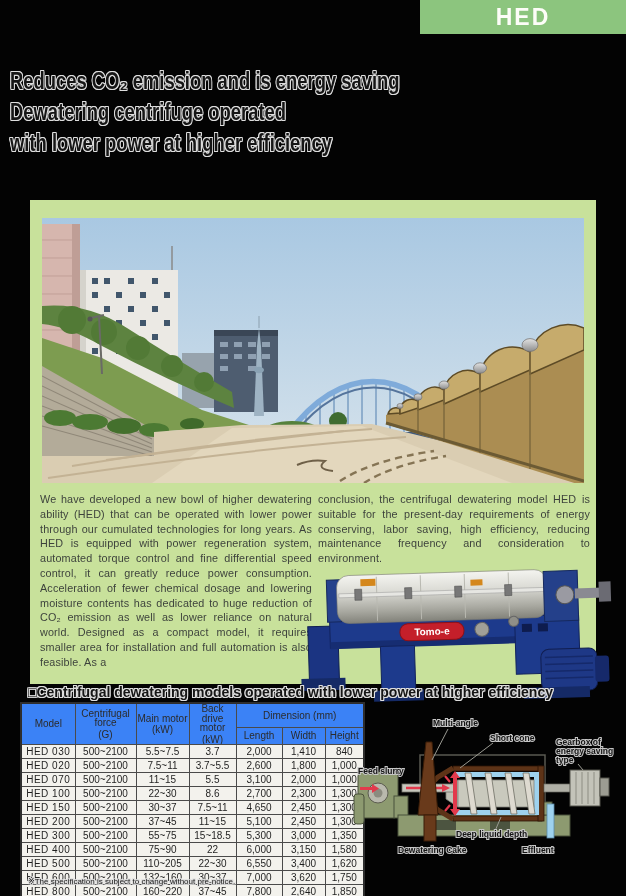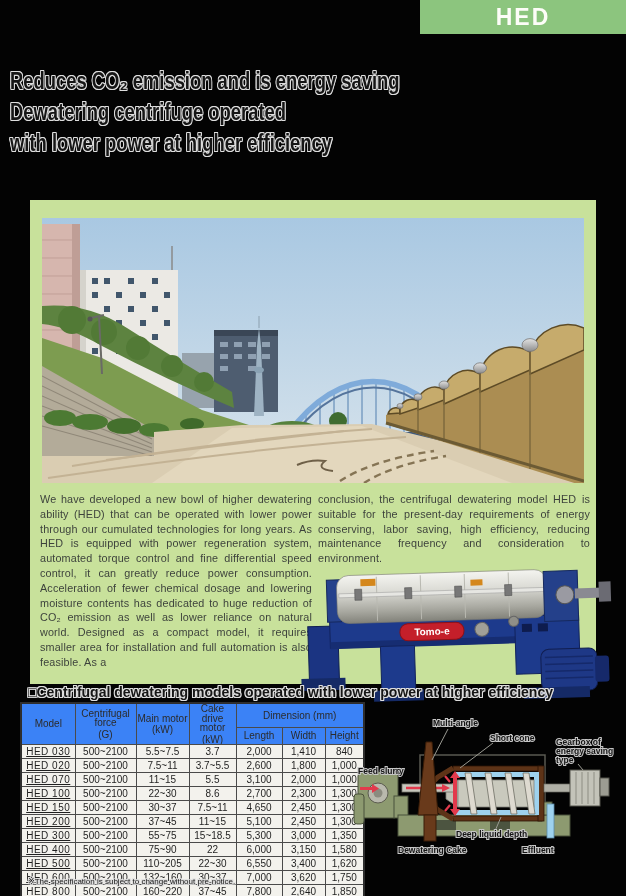--- a/index.html
+++ b/index.html
@@ -32,21 +32,21 @@
 
   
   .tbl-caption{position:absolute;left:12px;top:684px;font-size:14px;font-weight:bold;white-space:nowrap;padding-left:16px;}
   table.spec{position:absolute;left:20px;top:702px;border-collapse:collapse;table-layout:fixed;
              border:2px solid #2e2e2e;font-size:10px;color:#1f1f1f;background:#f3f2ed;}
   table.spec th,table.spec td{border:1px solid #4a4a4a;padding:0;text-align:center;overflow:hidden;}
   table.spec thead th{background:#3b82f6;font-weight:normal;font-size:10px;line-height:9.5px;color:#2b2b2b;}
   table.spec thead tr.main th{height:18px;}
   table.spec thead tr.sub th{height:12px;text-align:center;}
   table.spec td{height:13px;line-height:13px;background:#f3f2ed;}
-  table.spec td:first-child{letter-spacing:.5px;text-decoration:underline;}
+  table.spec td:first-child{letter-spacing:.5px;}
   .unit{margin-top:2px;}
   .tbl-footnote{position:absolute;left:28px;top:877px;font-size:8px;white-space:nowrap;}
 
   
   .diagram{position:absolute;left:350px;top:698px;width:276px;height:167px;}
   .dlabel{font-size:8.5px;font-weight:bold;fill:#141414;stroke:#c6c6c6;stroke-width:2px;
           paint-order:stroke;font-family:"Liberation Sans","DejaVu Sans",sans-serif;}
 </style>
 </head>
 <body>
@@ -324,21 +324,21 @@
         <th rowspan="2">Model</th>
         <th rowspan="2">
           <div>Centrifugal force</div>
           <div class="unit">(G)</div>
         </th>
         <th rowspan="2">
           <div>Main motor</div>
           <div class="unit">(kW)</div>
         </th>
         <th rowspan="2">
-          <div>Cake drive motor</div>
+          <div>Back drive motor</div>
           <div class="unit">(kW)</div>
         </th>
         <th colspan="3">Dimension  (mm)</th>
       </tr>
       <tr class="sub">
         <th>Length</th>
         <th>Width</th>
         <th>Height</th>
       </tr>
     </thead>

